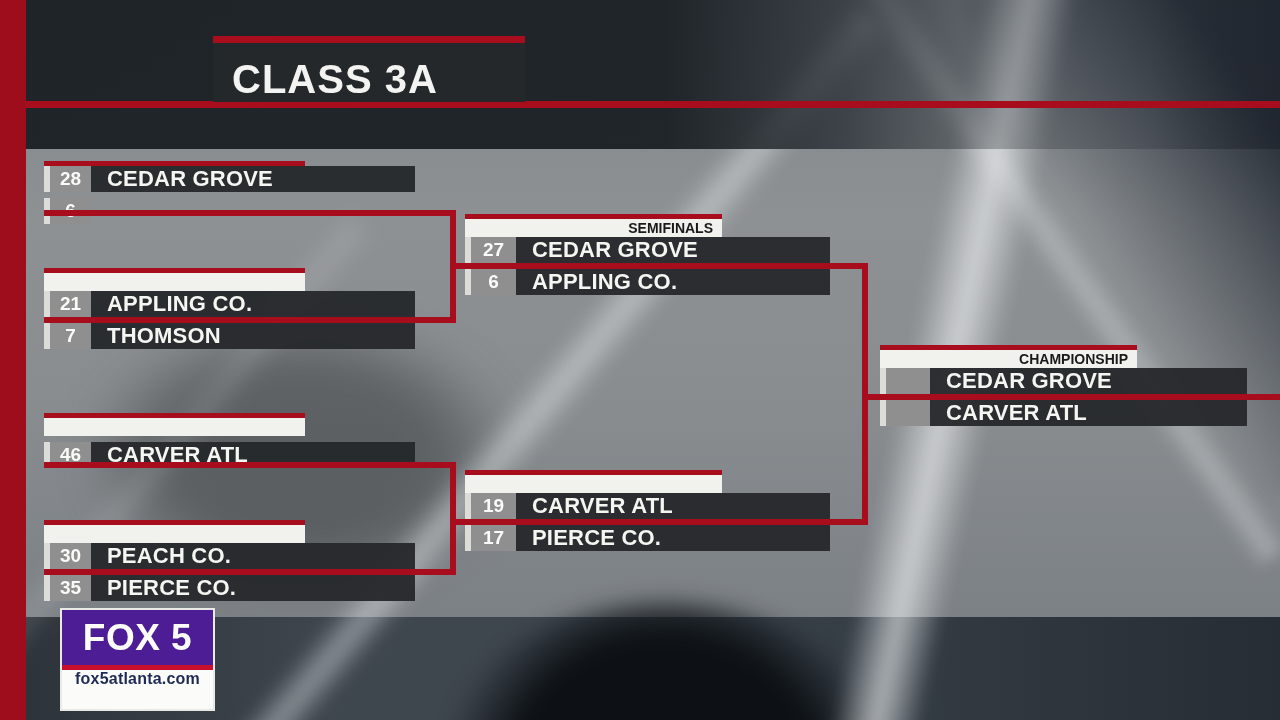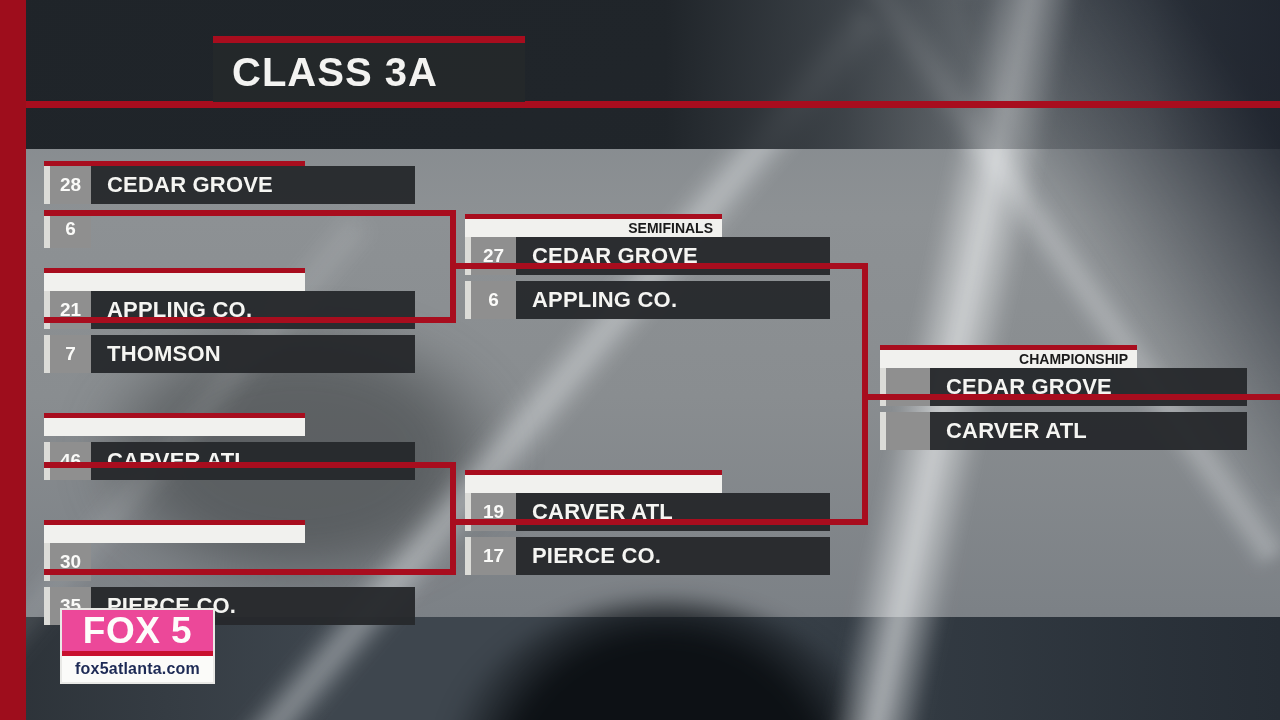--- a/index.html
+++ b/index.html
@@ -32,44 +32,44 @@
   .s4{left:110px;top:140px;width:34px;height:720px;transform:rotate(40deg);filter:blur(10px);
     background:linear-gradient(90deg,rgba(235,238,240,0) 0%,rgba(235,238,240,0.18) 50%,rgba(235,238,240,0) 100%);}
   .bg-header{position:absolute;left:0;top:0;width:1280px;height:149px;
     background:linear-gradient(90deg,rgba(28,33,38,0.97) 0%,rgba(28,33,38,0.96) 52%,
       rgba(33,39,45,0.72) 66%,rgba(42,48,54,0.32) 78%,rgba(34,40,48,0.28) 90%,rgba(24,29,39,0.55) 100%);}
   
   .red-sidebar{position:absolute;left:0;top:0;width:26px;height:720px;background:#9e0d1c;z-index:12;}
   .header-line{position:absolute;left:26px;top:101px;width:1254px;height:7px;background:#a80d1e;z-index:11;}
   .title-bar{position:absolute;left:213px;top:36px;width:312px;height:7px;background:#a80d1e;z-index:11;}
   .title-box{position:absolute;left:213px;top:43px;width:312px;height:59px;z-index:11;
-    background:rgba(36,40,43,0.94);display:flex;align-items:center;padding-left:19px;box-sizing:border-box;}
+    background:rgba(36,40,43,0.94);display:flex;align-items:flex-end;padding-left:19px;box-sizing:border-box;}
   .title-text{font-size:40px;font-weight:bold;color:#f3f3f1;letter-spacing:1px;white-space:nowrap;}
   
   .match{position:absolute;z-index:4;}
   .m-redbar{height:5px;width:var(--lw);background:#a80d1e;}
   .m-label{height:18px;width:var(--lw);background:#f1f1ee;display:flex;align-items:center;
     justify-content:flex-end;padding-right:9px;box-sizing:border-box;
     font-size:14px;font-weight:bold;color:#1a1a1a;}
-  .m-row{height:38px;display:flex;}
+  .m-row{height:26px;display:flex;}
   .m-strip{width:6px;background:#dcdcd8;}
   .m-score{width:var(--sw);background:#8f8f8f;color:#fafaf8;font-weight:bold;font-size:19px;
     display:flex;align-items:center;justify-content:center;}
   .m-name{flex:1;background:rgba(38,41,44,0.96);color:#f5f5f2;font-weight:bold;font-size:22px;
     display:flex;align-items:center;padding-left:16px;letter-spacing:0.2px;white-space:nowrap;}
   .m-gap{height:6px;}
   .hline{position:absolute;height:6px;background:#a80d1e;z-index:5;}
   .vline{position:absolute;width:6px;background:#a80d1e;z-index:5;}
   
   .logo{position:absolute;left:60px;top:608px;width:155px;z-index:12;border:2px solid #e9e9e6;
     box-sizing:border-box;}
-  .logo-top{height:41px;background:#ec4899;display:flex;align-items:center;justify-content:center;}
+  .logo-top{height:55px;background:#4c1d95;display:flex;align-items:center;justify-content:center;}
   .logo-station{font-size:37px;font-weight:bold;color:#fdfdfb;letter-spacing:0.5px;}
   .logo-red{height:5px;background:#c8102e;}
-  .logo-bottom{height:26px;background:#fbfbf9;display:flex;align-items:center;justify-content:center;}
+  .logo-bottom{height:39px;background:#fbfbf9;display:flex;align-items:flex-start;justify-content:center;}
   .logo-site{font-size:16px;font-weight:bold;color:#1d2a55;letter-spacing:0.2px;}
 </style>
 </head>
 <body>
 
 <div class="bg">
   <div class="bg-base"></div>
   <div class="bg-blob-left"></div>
   <div class="bg-bottom-band"></div>
   <div class="bg-circle"></div>
@@ -128,20 +128,21 @@
     <div class="m-name">CARVER ATL</div>
   </div>
 </div>
 
 <div class="match" style="left:44px;top:520px;width:371px;--lw:261px;--sw:41px">
   <div class="m-redbar"></div>
   <div class="m-label"></div>
   <div class="m-row">
     <div class="m-strip"></div>
     <div class="m-score">30</div>
+    <div class="m-name">PEACH CO.</div>
   </div>
   <div class="m-gap"></div>
   <div class="m-row">
     <div class="m-strip"></div>
     <div class="m-score">35</div>
     <div class="m-name">PIERCE CO.</div>
   </div>
 </div>
 
 <div class="match" style="left:465px;top:214px;width:365px;--lw:257px;--sw:45px">

